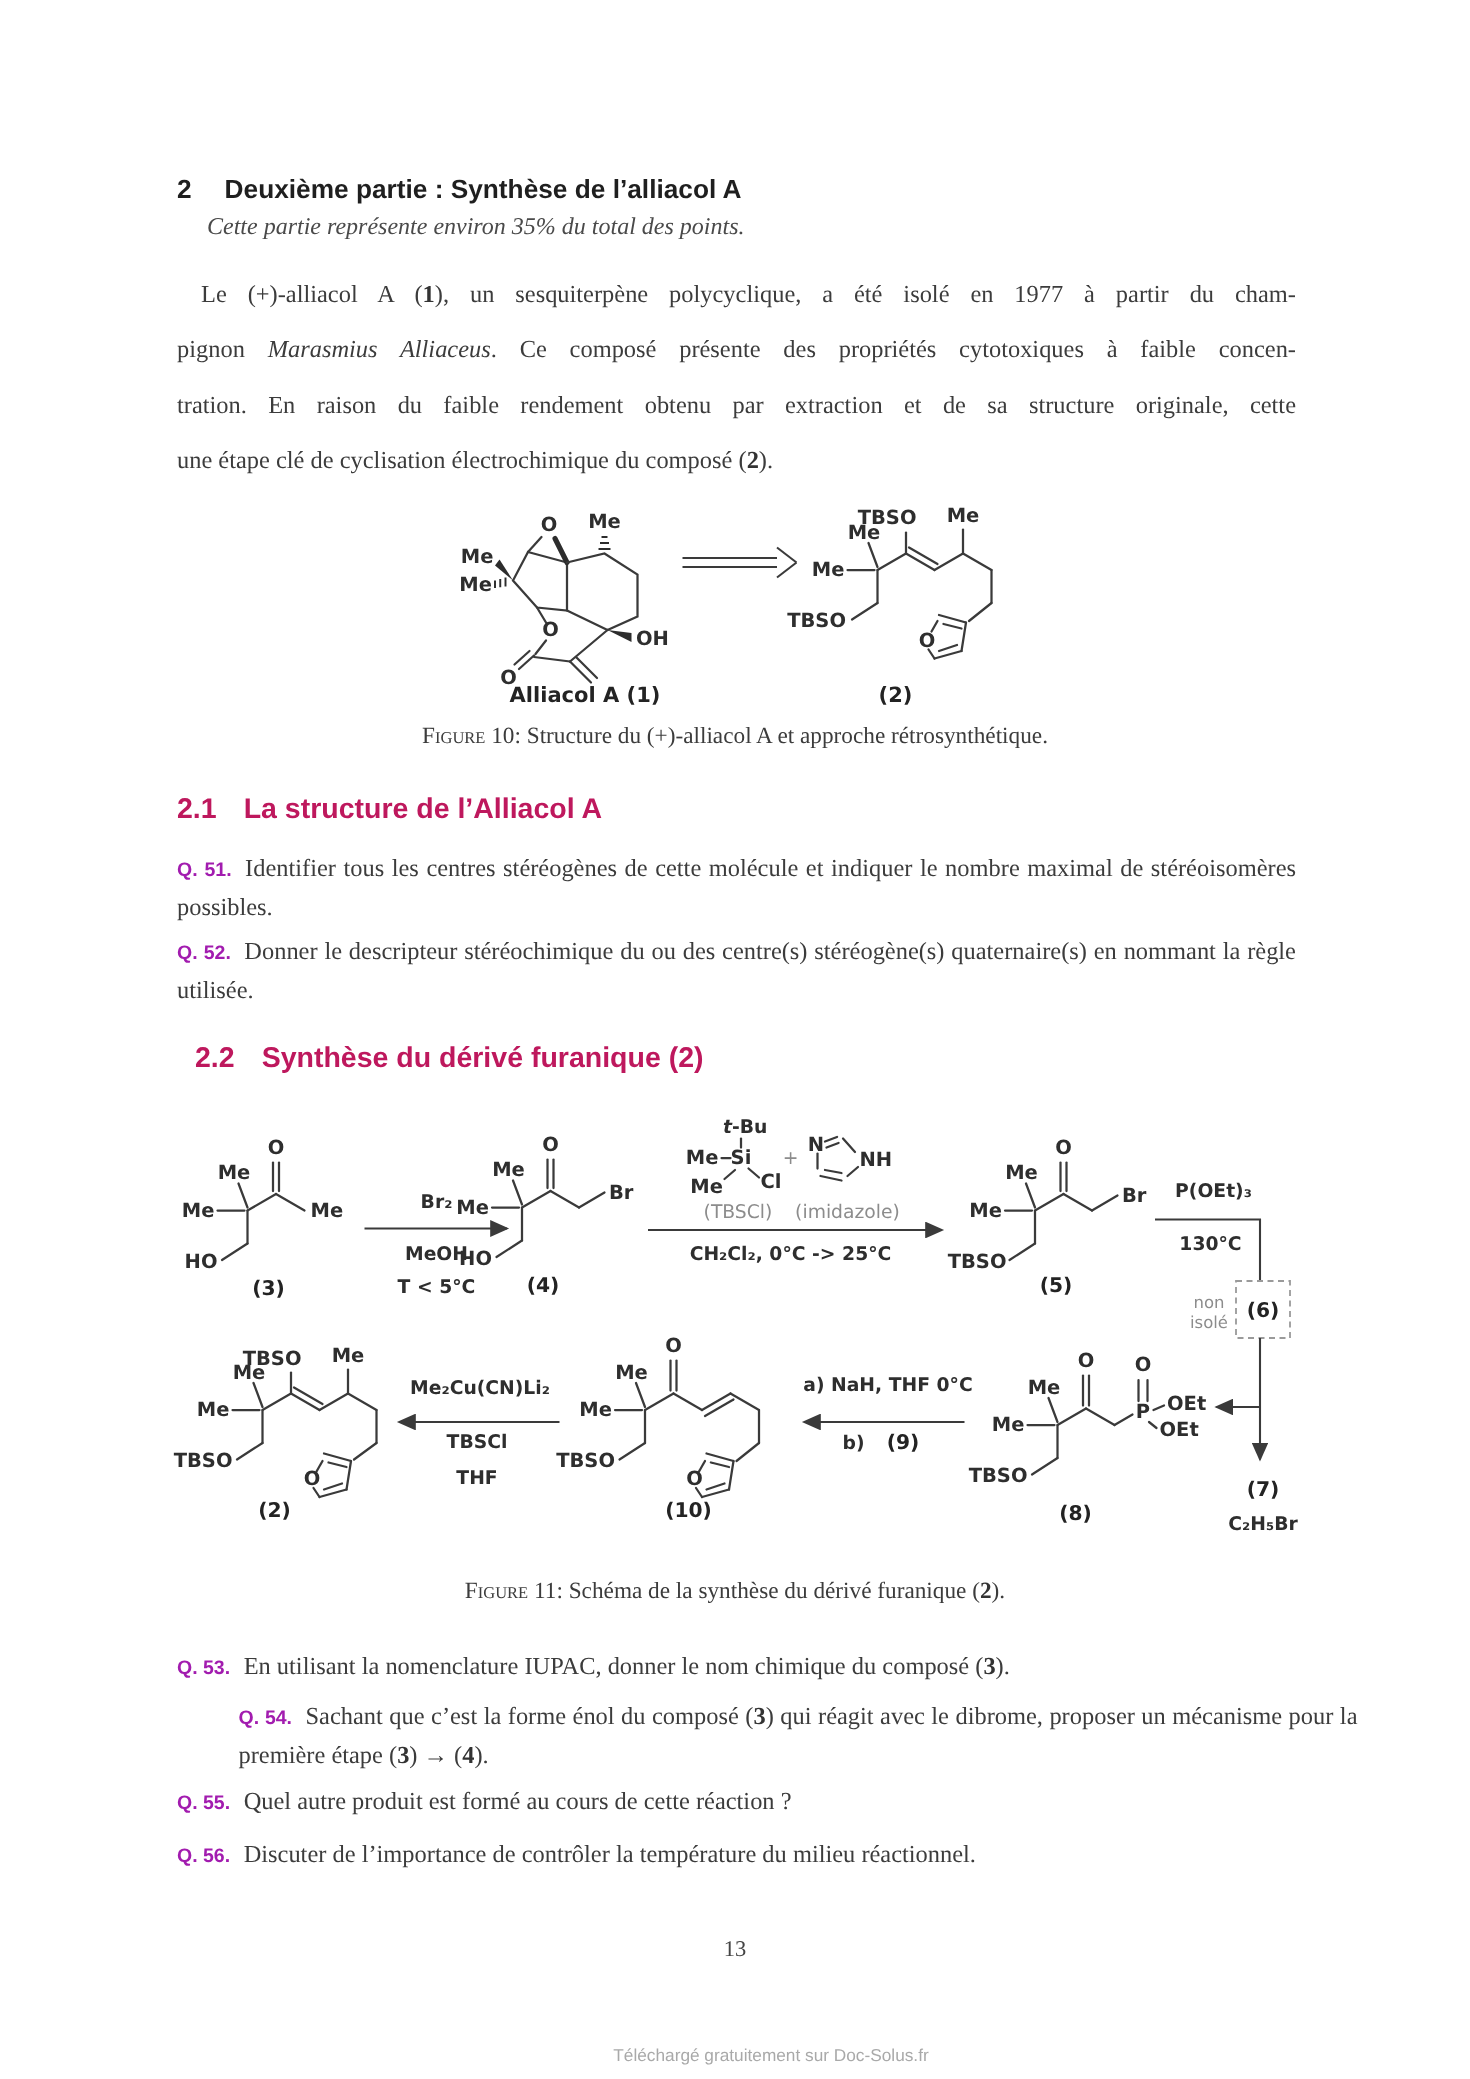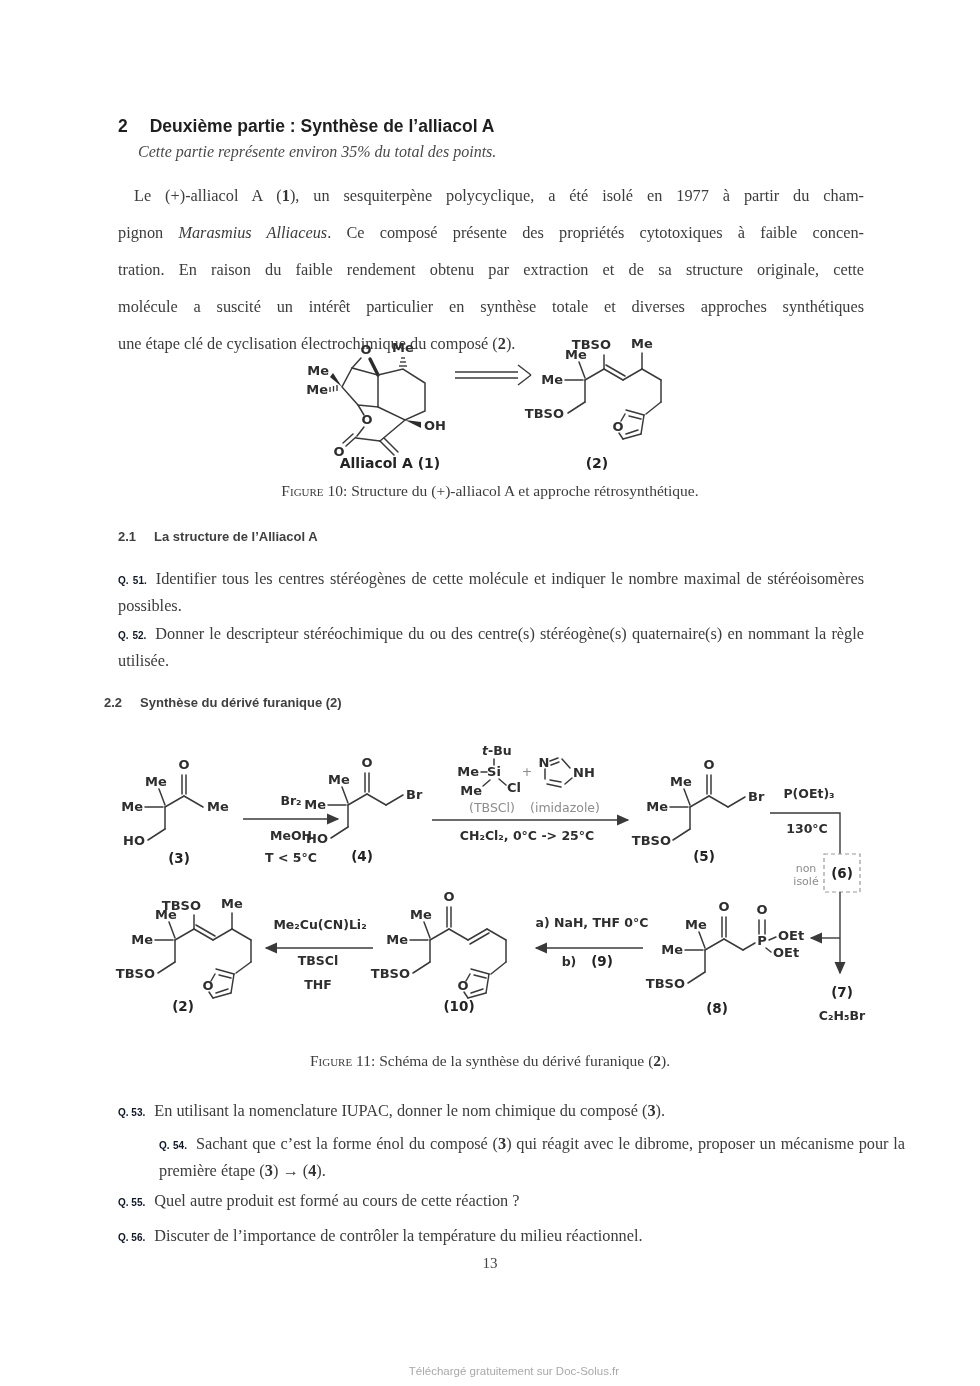--- a/index.html
+++ b/index.html
@@ -2,41 +2,41 @@
 <html><head>
 <meta charset="utf-8">
 <style>
   html,body{margin:0;padding:0;background:#e8e8e8;}
   #page{position:relative;width:980px;height:1386px;background:#ffffff;margin:0 auto;
         font-family:"Liberation Serif",serif;color:#3c3c3c;overflow:hidden;}
   .abs{position:absolute;}
   
   .h-main{left:118px;top:116px;font-family:"Liberation Sans",sans-serif;font-weight:bold;
           font-size:17.5px;color:#1f1f1f;}
-  .h-sub{font-family:"Liberation Sans",sans-serif;font-weight:bold;font-size:13px;color:#404040;}
+  .h-sub{font-family:"Liberation Sans",sans-serif;font-weight:bold;font-size:19px;color:#be185d;}
   .h-num{margin-right:22px;}
   .h-num-sub{margin-right:18px;}
   
   .subtitle{left:118px;top:143px;font-style:italic;font-size:16px;color:#4a4a4a;margin-left:20px;}
   
   .intro{left:118px;top:171px;width:746px;font-size:16.3px;line-height:25px;}
   .pline{text-align:justify;margin-top:12px;}
   .jlast{text-align-last:justify;}
   .indent{text-indent:16px;}
   b.n{font-weight:bold;color:#333;}
   .it{font-style:italic;}
   
   .caption{left:0;width:980px;text-align:center;font-size:15.5px;color:#3c3c3c;}
   .smallcaps{font-variant:small-caps;margin-top:10px;}
   
   .q{width:746px;left:118px;font-size:16.3px;line-height:25px;text-align:justify;margin:0;}
-  .qlabel{font-family:"Liberation Sans",sans-serif;font-weight:bold;font-size:10px;
-          color:#0f172a;margin-right:9px;}
-  
-  .pagenum{left:0;width:980px;text-align:center;top:1255px;font-size:15px;color:#444;}
+  .qlabel{font-family:"Liberation Sans",sans-serif;font-weight:bold;font-size:13px;
+          color:#a21caf;margin-right:9px;}
+  
+  .pagenum{left:0;width:980px;text-align:center;top:1292px;font-size:15px;color:#444;}
   .watermark{left:0;width:980px;text-align:center;top:1365px;
              font-family:"Liberation Sans",sans-serif;font-size:11.5px;color:#a9a9a9;padding-left:24px;}
   
   svg{overflow:visible;}
   .bond{stroke:#3a3a3a;stroke-width:1.5;fill:none;stroke-linecap:round;}
   .bold-bond{stroke:#2c2c2c;stroke-width:3.4;fill:none;stroke-linecap:round;}
   .hash{stroke:#2c2c2c;stroke-width:1.3;fill:none;}
   .wedge{fill:#2c2c2c;stroke:none;}
   .rail{stroke:#3a3a3a;stroke-width:1.4;fill:none;}
   text.at{font-family:"DejaVu Sans",sans-serif;font-weight:700;font-size:13px;fill:#2e2e2e;}
@@ -54,21 +54,20 @@
 
   <div class="abs h-main">
     <span class="h-num">2</span><span>Deuxième partie : Synthèse de l’alliacol A</span>
   </div>
   <div class="abs subtitle">Cette partie représente environ 35% du total des points.</div>
 
   <div class="abs intro">
     <div class="pline jlast indent"><span>Le (+)-alliacol A (</span><b class="n">1</b><span>), un sesquiterpène polycyclique, a été isolé en 1977 à partir du cham-</span></div>
     <div class="pline jlast"><span>pignon </span><span class="it">Marasmius Alliaceus</span><span>. Ce composé présente des propriétés cytotoxiques à faible concen-</span></div>
     <div class="pline jlast">tration. En raison du faible rendement obtenu par extraction et de sa structure originale, cette</div>
-    <div class="pline jlast">molécule a suscité un intérêt particulier en synthèse totale et diverses approches synthétiques</div>
     <div class="pline"><span>une étape clé de cyclisation électrochimique du composé (</span><b class="n">2</b><span>).</span></div>
   </div>
 
   <svg class="abs" style="left:300px;top:325px;" width="400" height="150" viewBox="0 0 400 150">
     <defs>
       <marker id="ah10" markerWidth="10" markerHeight="8" refX="8" refY="4" orient="auto">
         <path d="M0,0 L9,4 L0,8 z" fill="#3a3a3a"></path>
       </marker>
     </defs>
 
@@ -155,21 +154,21 @@
     <span>Structure du (+)-alliacol A et approche rétrosynthétique.</span>
   </div>
 
   <div class="abs h-sub" style="left:118px;top:529px;">
     <span class="h-num-sub">2.1</span><span>La structure de l’Alliacol A</span>
   </div>
 
   <p class="abs q" style="top:566px;"><span class="qlabel">Q. 51.</span><span>Identifier tous les centres stéréogènes de cette molécule et indiquer le nombre maximal de stéréoisomères possibles.</span></p>
   <p class="abs q" style="top:621px;"><span class="qlabel">Q. 52.</span><span>Donner le descripteur stéréochimique du ou des centre(s) stéréogène(s) quaternaire(s) en nommant la règle utilisée.</span></p>
 
-  <div class="abs h-sub" style="left:104px;top:695px;">
+  <div class="abs h-sub" style="left:130px;top:695px;">
     <span class="h-num-sub">2.2</span><span>Synthèse du dérivé furanique (2)</span>
   </div>
 
   <svg class="abs" style="left:95px;top:735px;" width="790" height="305" viewBox="0 0 790 305">
     <defs>
       <marker id="ah11" markerWidth="10" markerHeight="8" refX="8" refY="4" orient="auto">
         <path d="M0,0 L9,4 L0,8 z" fill="#3a3a3a"></path>
       </marker>
     </defs>
 

